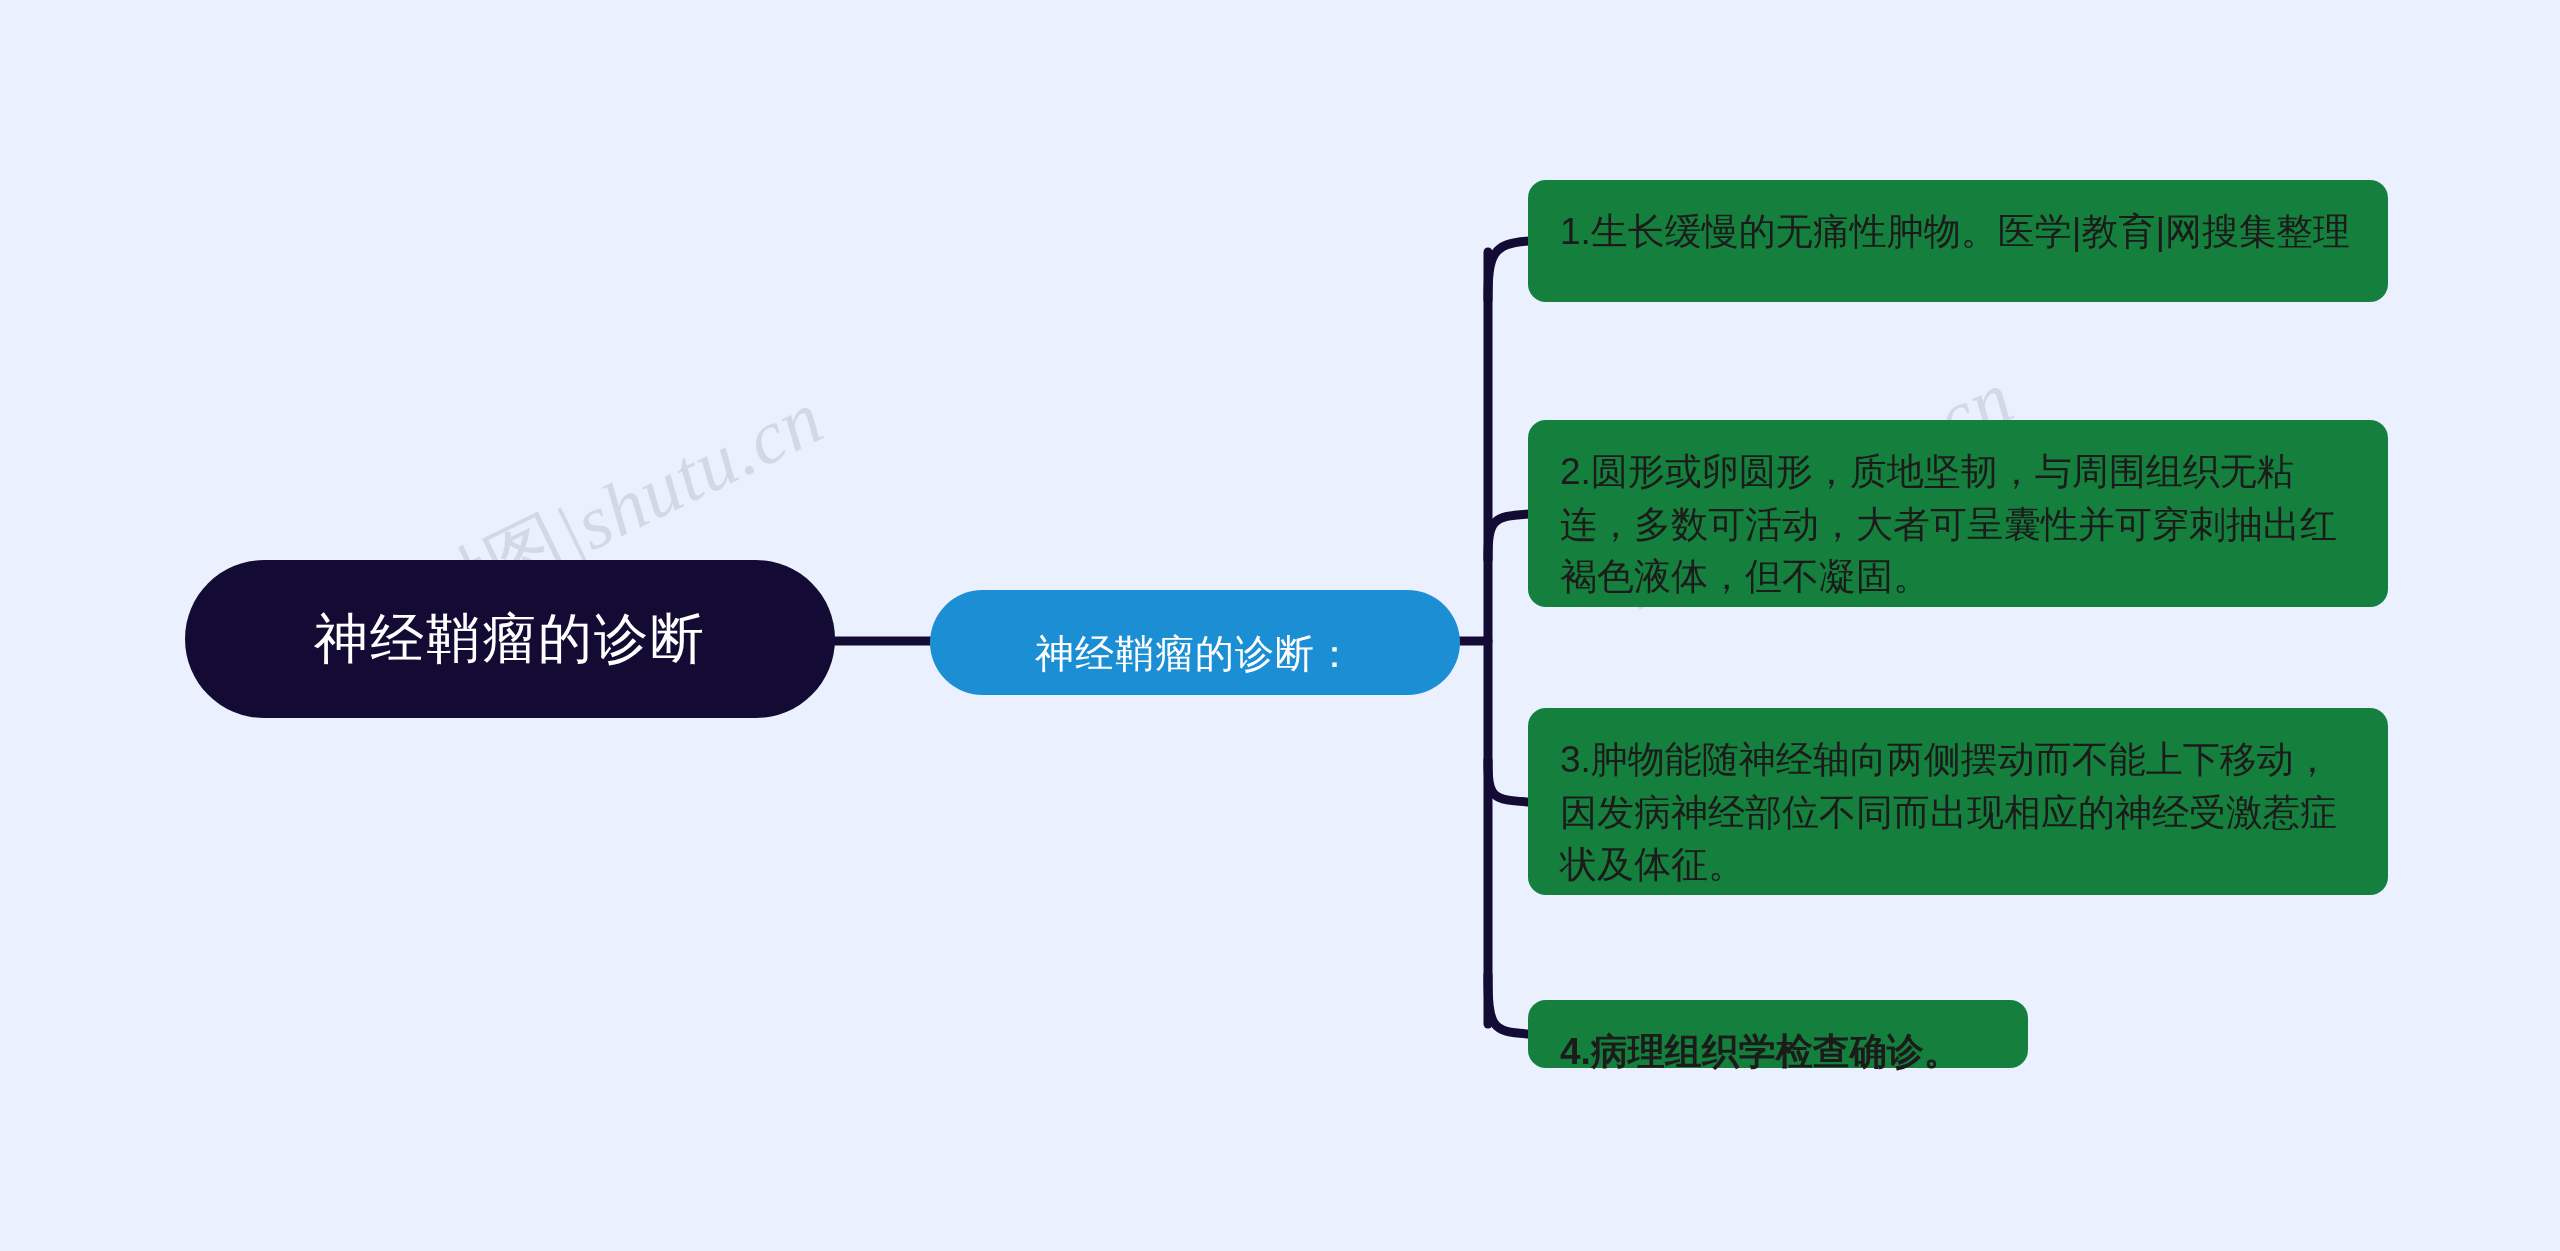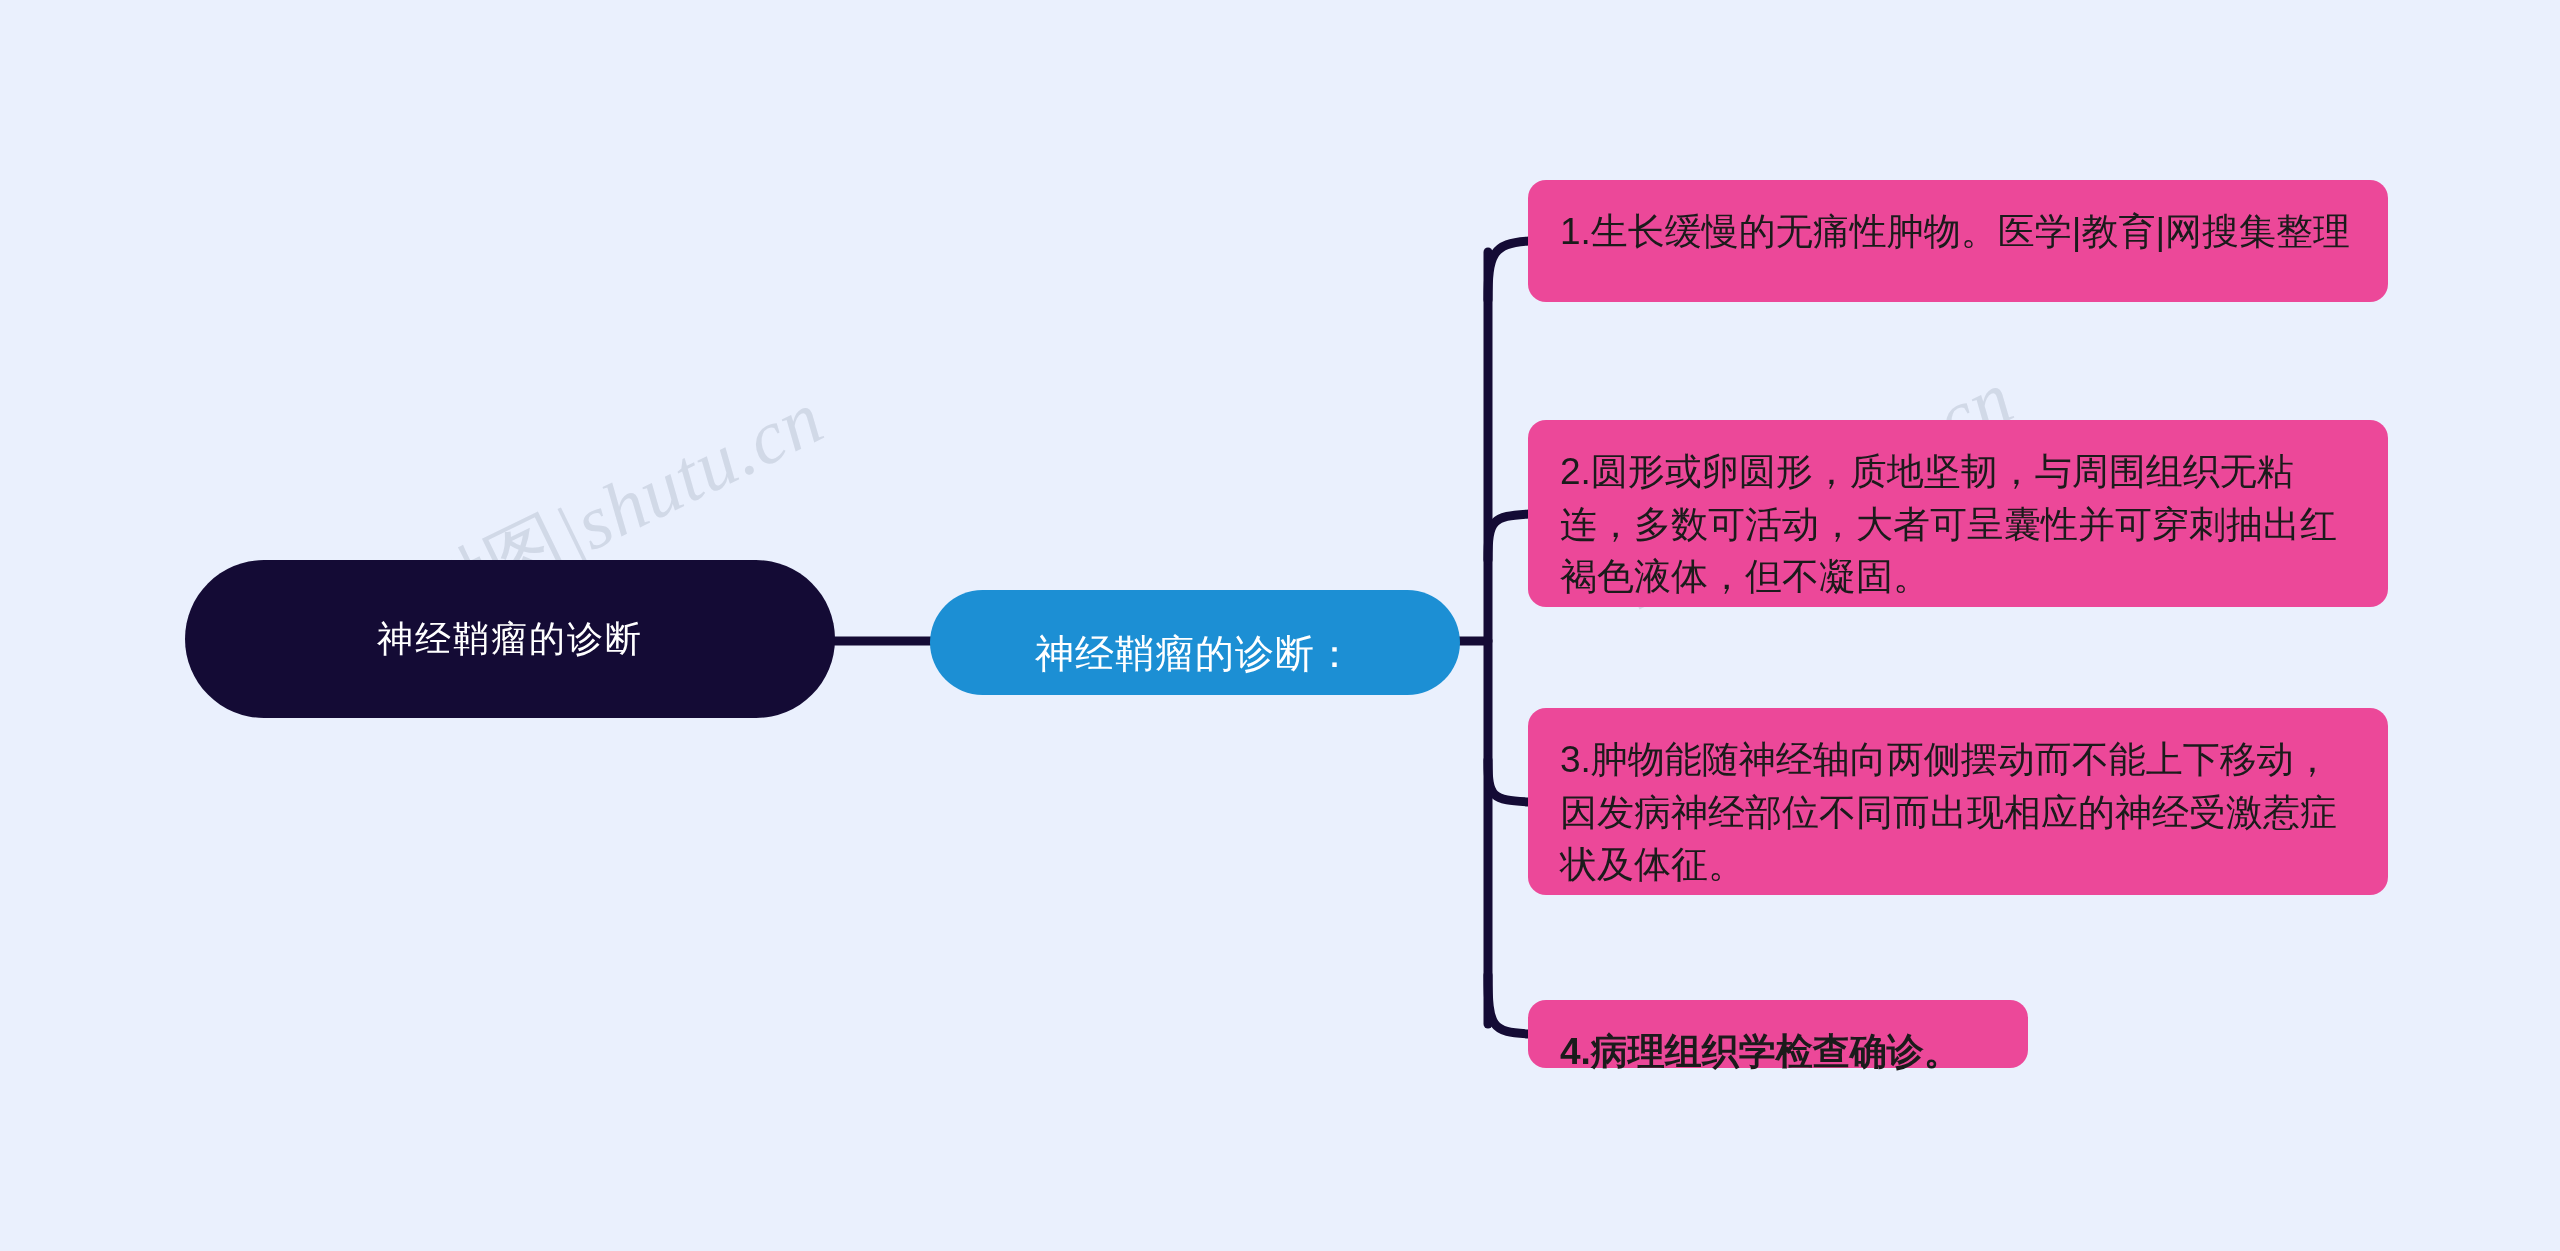--- a/index.html
+++ b/index.html
@@ -66,21 +66,21 @@
     left: 185px;
     top: 560px;
     width: 650px;
     height: 158px;
     background: #140b35;
     border-radius: 79px;
     justify-content: center;
   }
   .node-root .node-text {
     color: #ffffff;
-    font-size: 36px;
+    font-size: 54px;
     letter-spacing: 2px;
     line-height: 1.1;
   }
 
   .node-branch {
     left: 930px;
     top: 590px;
     width: 530px;
     height: 105px;
     background: #1c8fd4;
@@ -89,21 +89,21 @@
   }
   .node-branch .node-text {
     color: #ffffff;
     font-size: 39px;
     letter-spacing: 1px;
     line-height: 1.1;
     margin-top: 24px;
   }
 
   .node-leaf {
-    background: #ec4899;
+    background: #15803d;
     border-radius: 18px;
     padding: 26px 30px 26px 32px;
     align-items: flex-start;
   }
   .node-leaf .node-text {
     color: #1b1b1b;
     font-size: 37px;
     line-height: 1.42;
     letter-spacing: 0px;
     display: block;

